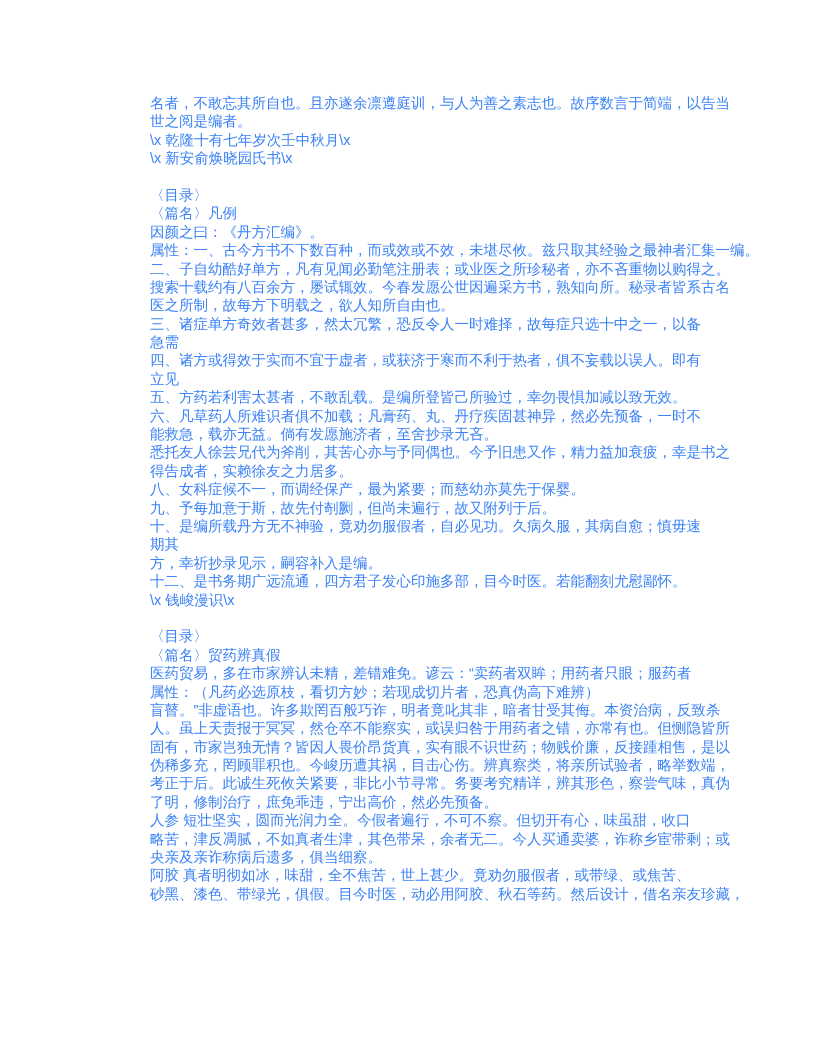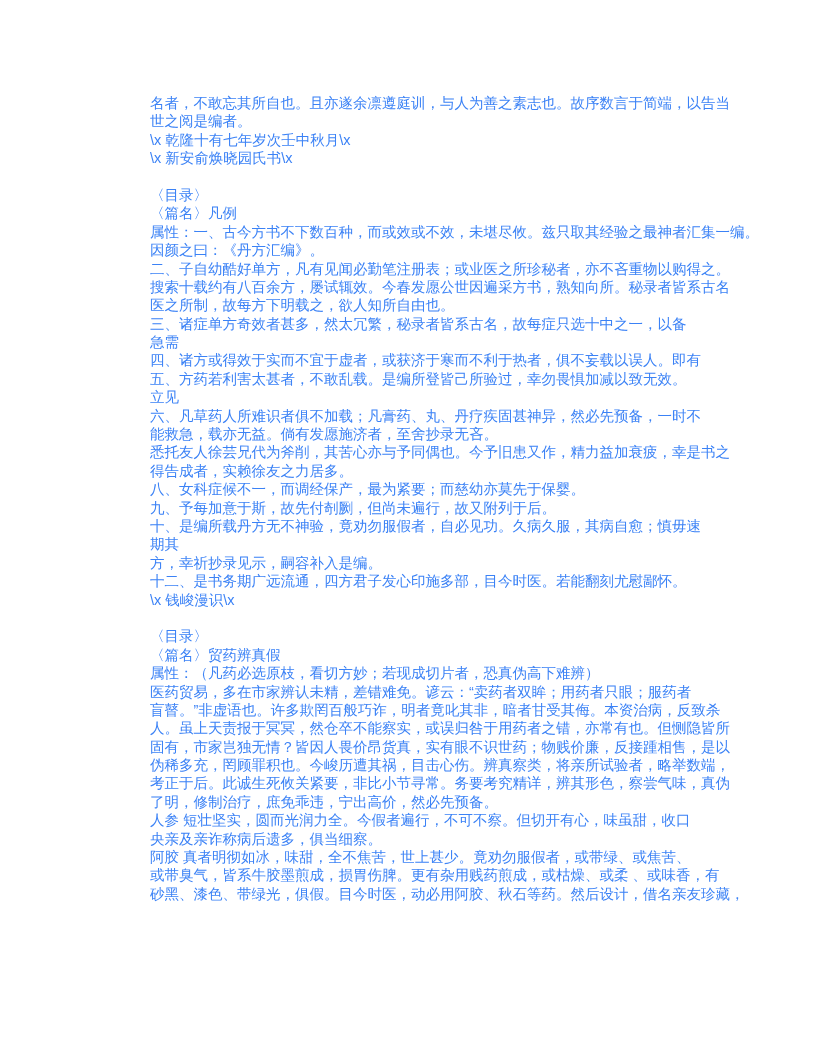--- a/index.html
+++ b/index.html
@@ -36,51 +36,51 @@
 
 <div class="page">
   <div class="doc-text">
       <div class="text-line">名者，不敢忘其所自也。且亦遂余凛遵庭训，与人为善之素志也。故序数言于简端，以告当</div>
       <div class="text-line">世之阅是编者。</div>
       <div class="text-line">\x 乾隆十有七年岁次壬中秋月\x</div>
       <div class="text-line">\x 新安俞焕晓园氏书\x</div>
       <div class="text-line">&nbsp;</div>
       <div class="text-line">〈目录〉</div>
       <div class="text-line">〈篇名〉凡例</div>
+      <div class="text-line">因颜之曰：《丹方汇编》。</div>
       <div class="text-line">属性：一、古今方书不下数百种，而或效或不效，未堪尽攸。兹只取其经验之最神者汇集一编。</div>
-      <div class="text-line">因颜之曰：《丹方汇编》。</div>
       <div class="text-line">二、子自幼酷好单方，凡有见闻必勤笔注册表；或业医之所珍秘者，亦不吝重物以购得之。</div>
       <div class="text-line">搜索十载约有八百余方，屡试辄效。今春发愿公世因遍采方书，熟知向所。秘录者皆系古名</div>
       <div class="text-line">医之所制，故每方下明载之，欲人知所自由也。</div>
-      <div class="text-line">三、诸症单方奇效者甚多，然太冗繁，秘录者皆系古名，故每症只选十中之一，以备</div>
+      <div class="text-line">三、诸症单方奇效者甚多，然太冗繁，恐反令人一时难择，故每症只选十中之一，以备</div>
       <div class="text-line">急需</div>
       <div class="text-line">四、诸方或得效于实而不宜于虚者，或获济于寒而不利于热者，俱不妄载以误人。即有</div>
+      <div class="text-line">立见</div>
       <div class="text-line">五、方药若利害太甚者，不敢乱载。是编所登皆己所验过，幸勿畏惧加减以致无效。</div>
-      <div class="text-line">立见</div>
       <div class="text-line">六、凡草药人所难识者俱不加载；凡膏药、丸、丹疗疾固甚神异，然必先预备，一时不</div>
       <div class="text-line">能救急，载亦无益。倘有发愿施济者，至舍抄录无吝。</div>
       <div class="text-line">悉托友人徐芸兄代为斧削，其苦心亦与予同偶也。今予旧患又作，精力益加衰疲，幸是书之</div>
       <div class="text-line">得告成者，实赖徐友之力居多。</div>
       <div class="text-line">八、女科症候不一，而调经保产，最为紧要；而慈幼亦莫先于保婴。</div>
       <div class="text-line">九、予每加意于斯，故先付剞劂，但尚未遍行，故又附列于后。</div>
       <div class="text-line">十、是编所载丹方无不神验，竟劝勿服假者，自必见功。久病久服，其病自愈；慎毋速</div>
       <div class="text-line">期其</div>
       <div class="text-line">方，幸祈抄录见示，嗣容补入是编。</div>
       <div class="text-line">十二、是书务期广远流通，四方君子发心印施多部，目今时医。若能翻刻尤慰鄙怀。</div>
       <div class="text-line">\x 钱峻漫识\x</div>
       <div class="text-line">&nbsp;</div>
       <div class="text-line">〈目录〉</div>
       <div class="text-line">〈篇名〉贸药辨真假</div>
+      <div class="text-line">医药贸易，多在市家辨认未精，差错难免。谚云：“卖药者双眸；用药者只眼；服药者</div>
       <div class="text-line">属性：（凡药必选原枝，看切方妙；若现成切片者，恐真伪高下难辨）</div>
-      <div class="text-line">医药贸易，多在市家辨认未精，差错难免。谚云：“卖药者双眸；用药者只眼；服药者</div>
       <div class="text-line">盲瞽。”非虚语也。许多欺罔百般巧诈，明者竟叱其非，暗者甘受其侮。本资治病，反致杀</div>
       <div class="text-line">人。虽上天责报于冥冥，然仓卒不能察实，或误归咎于用药者之错，亦常有也。但恻隐皆所</div>
       <div class="text-line">固有，市家岂独无情？皆因人畏价昂货真，实有眼不识世药；物贱价廉，反接踵相售，是以</div>
       <div class="text-line">伪稀多充，罔顾罪积也。今峻历遭其祸，目击心伤。辨真察类，将亲所试验者，略举数端，</div>
       <div class="text-line">考正于后。此诚生死攸关紧要，非比小节寻常。务要考究精详，辨其形色，察尝气味，真伪</div>
       <div class="text-line">了明，修制治疗，庶免乖违，宁出高价，然必先预备。</div>
       <div class="text-line">人参 短壮坚实，圆而光润力全。今假者遍行，不可不察。但切开有心，味虽甜，收口</div>
+      <div class="text-line">略苦，津反凋腻，不如真者生津，其色带呆，余者无二。今人买通卖婆，诈称乡宦带剩；或</div>
       <div class="text-line">央亲及亲诈称病后遗多，俱当细察。</div>
       <div class="text-line">阿胶 真者明彻如冰，味甜，全不焦苦，世上甚少。竟劝勿服假者，或带绿、或焦苦、</div>
-      <div class="text-line">或带臭气，皆系牛胶墨煎成，损胃伤脾。更有杂用贱药煎成，或枯燥、或柔 、或味香，有</div>
       <div class="text-line">砂黑、漆色、带绿光，俱假。目今时医，动必用阿胶、秋石等药。然后设计，借名亲友珍藏，</div>
     </div>
 </div>
 
 </body></html>

